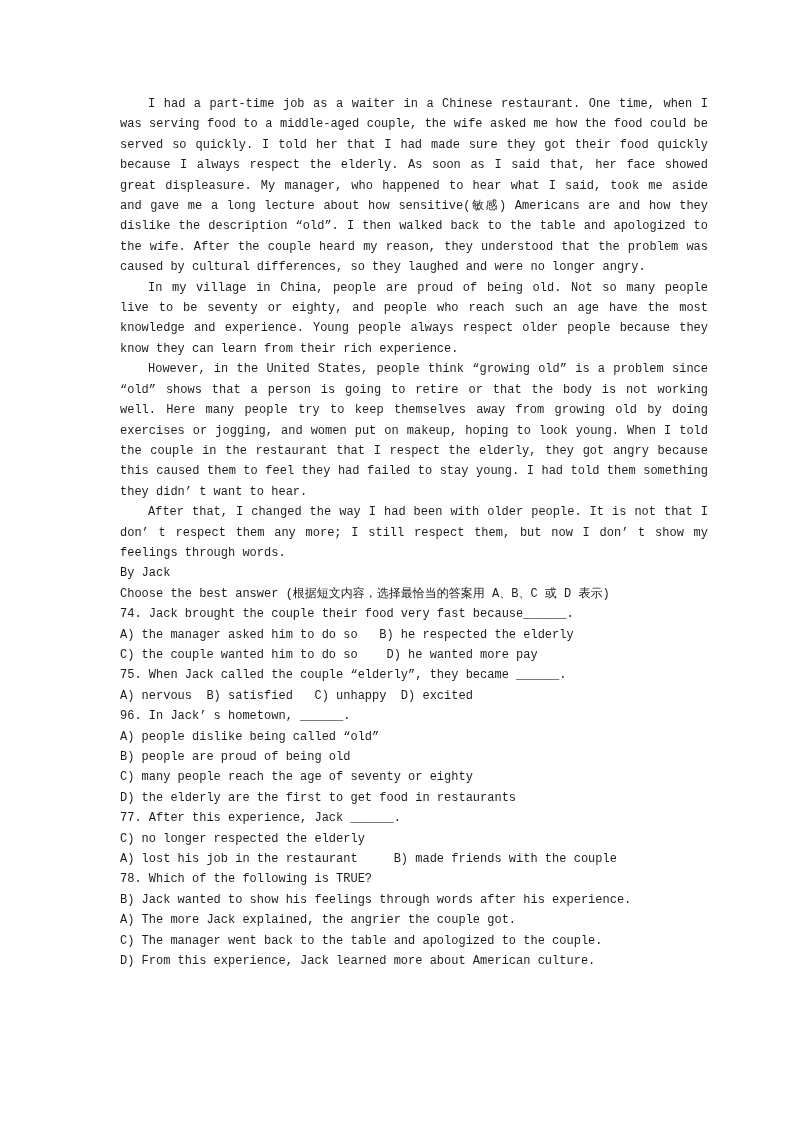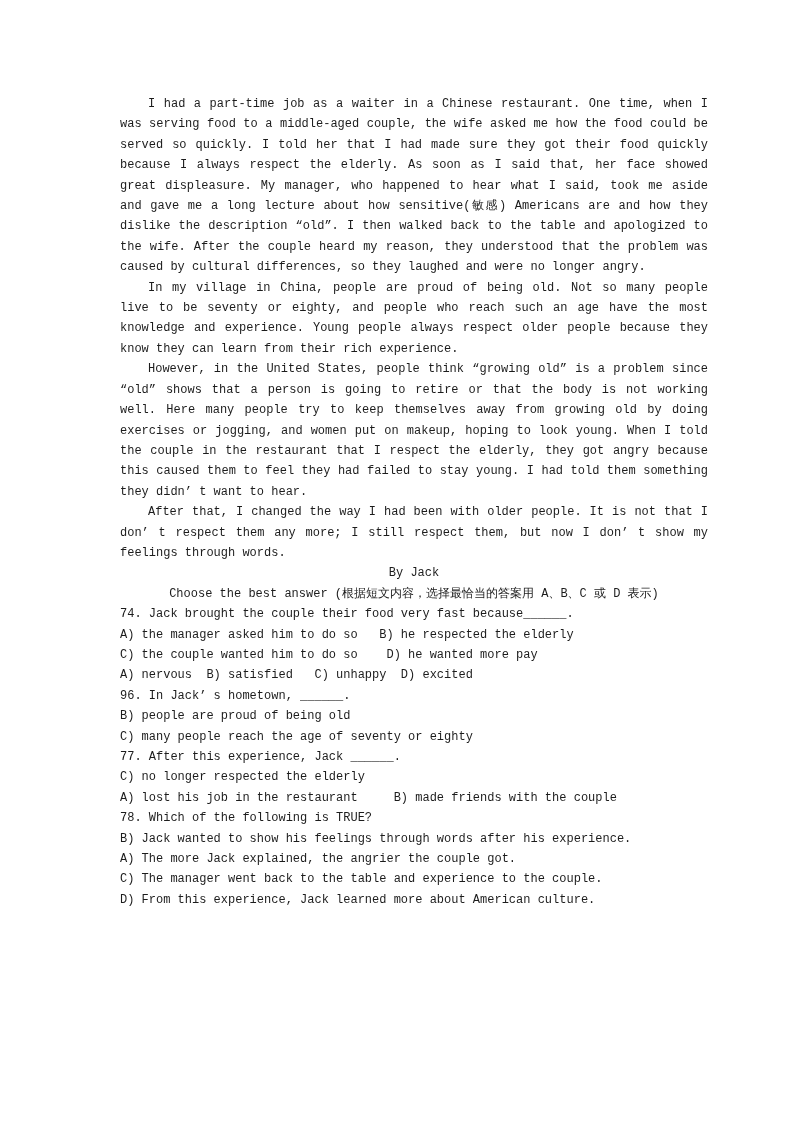--- a/index.html
+++ b/index.html
@@ -25,21 +25,20 @@
   .page p {
     margin: 0;
     padding: 0;
   }
   .passage p {
     text-indent: 28px;
     text-align: justify;
   }
   .byline, .instruction {
     text-indent: 0;
-    text-align: center;
   }
   .questions p {
     white-space: pre-wrap;
     text-indent: 0;
   }
 </style>
 </head>
 <body>
 
 <div class="page">
@@ -54,31 +53,34 @@
   <p class="byline">By Jack</p>
 
   <p class="instruction">Choose the best answer (根据短文内容，选择最恰当的答案用 A、B、C 或 D 表示)</p>
 
   <div class="questions">
 
     <p>74. Jack brought the couple their food very fast because______.</p>
     <p>A) the manager asked him to do so   B) he respected the elderly</p>
     <p>C) the couple wanted him to do so    D) he wanted more pay</p>
 
+    <p>75. When Jack called the couple “elderly”, they became ______.</p>
     <p>A) nervous  B) satisfied   C) unhappy  D) excited</p>
 
     <p>96. In Jack’ s hometown, ______.</p>
+    <p>A) people dislike being called “old”</p>
     <p>B) people are proud of being old</p>
     <p>C) many people reach the age of seventy or eighty</p>
+    <p>D) the elderly are the first to get food in restaurants</p>
 
     <p>77. After this experience, Jack ______.</p>
     <p>C) no longer respected the elderly</p>
     <p>A) lost his job in the restaurant     B) made friends with the couple</p>
 
     <p>78. Which of the following is TRUE?</p>
     <p>B) Jack wanted to show his feelings through words after his experience.</p>
     <p>A) The more Jack explained, the angrier the couple got.</p>
-    <p>C) The manager went back to the table and experience to the couple.</p>
+    <p>C) The manager went back to the table and apologized to the couple.</p>
     <p>D) From this experience, Jack learned more about American culture.</p>
 
   </div>
 
 </div>
 
 </body></html>

